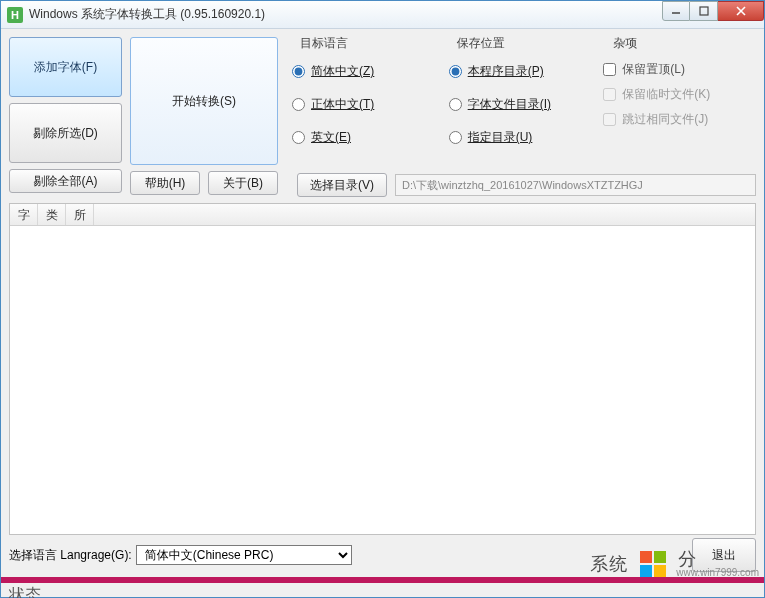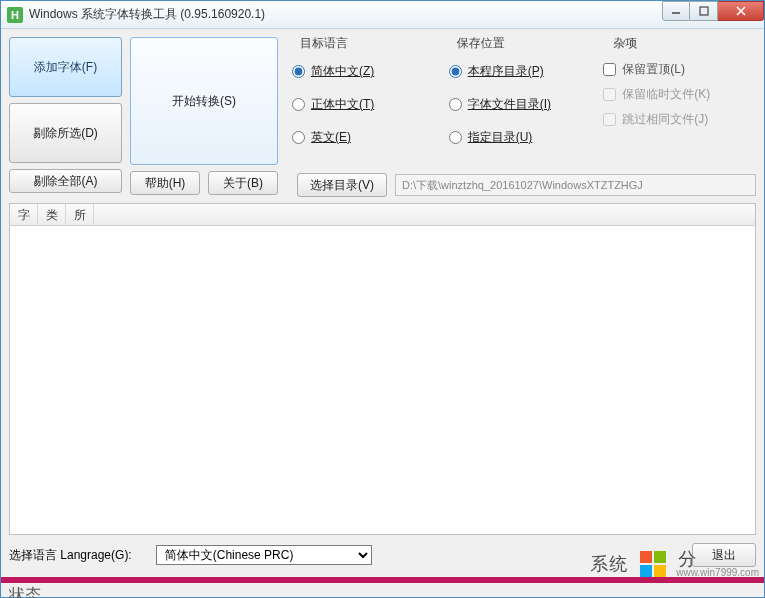--- a/index.html
+++ b/index.html
@@ -41,23 +41,23 @@
 .check-row input { accent-color: #2a6fb5; }
 
 .second-row { display: flex; gap: 8px; align-items: center; }
 .path-input { flex: 1; height: 22px; border: 1px solid #c1c1c1; background: #f4f4f4; padding: 0 6px; color: #888; font-size: 11px; font-family: inherit; }
 
 .table-wrap { flex: 1; border: 1px solid #c1c1c1; background: #fff; display: flex; flex-direction: column; }
 .thead { display: flex; background: linear-gradient(#fbfbfb,#ececec); border-bottom: 1px solid #d0d0d0; height: 22px; }
 .th { padding: 3px 8px; border-right: 1px solid #d8d8d8; color: #333; font-size: 12px; }
 .tbody { flex: 1; background: #fff; }
 
-.bottom-row { display: flex; align-items: center; gap: 24px; height: 28px; }
+.bottom-row { display: flex; align-items: center; gap: 4px; height: 28px; }
 .select { width: 216px; height: 20px; border: 1px solid #7a7a7a; background: #fff; font-size: 12px; padding: 0 4px; }
-.exit-btn { margin-left: auto; height: 24px; min-width: 64px; border: 1px solid #abadb3; background: linear-gradient(#fdfdfd,#e6e6e6); border-radius: 3px; display: flex; align-items: center; justify-content: center; padding: 0 8px; color: #222; }
+.exit-btn { margin-left: auto; height: 34px; min-width: 64px; border: 1px solid #abadb3; background: linear-gradient(#fdfdfd,#e6e6e6); border-radius: 3px; display: flex; align-items: center; justify-content: center; padding: 0 8px; color: #222; }
 
 .statusbar { height: 20px; border-top: 6px solid #be185d; background: #f0f0f0; padding: 2px 8px; color: #555; font-size: 16px; }
 
 .watermark { position: absolute; right: 6px; bottom: 20px; display: flex; align-items: center; gap: 12px; opacity: 0.95; }
 .wm-logo { display: grid; grid-template-columns: 12px 12px; grid-template-rows: 12px 12px; gap: 2px; }
 .wm-logo div:nth-child(1){background:#f25022;} .wm-logo div:nth-child(2){background:#7fba00;} .wm-logo div:nth-child(3){background:#00a4ef;} .wm-logo div:nth-child(4){background:#ffb900;}
 .wm-text-cn { font-size: 18px; color: #444; letter-spacing: 1px; }
 .wm-text-en { font-size: 10px; color: #888; margin-left: -2px; }
 .wm-text-stack { display:flex; flex-direction:column; line-height:1; }
 

